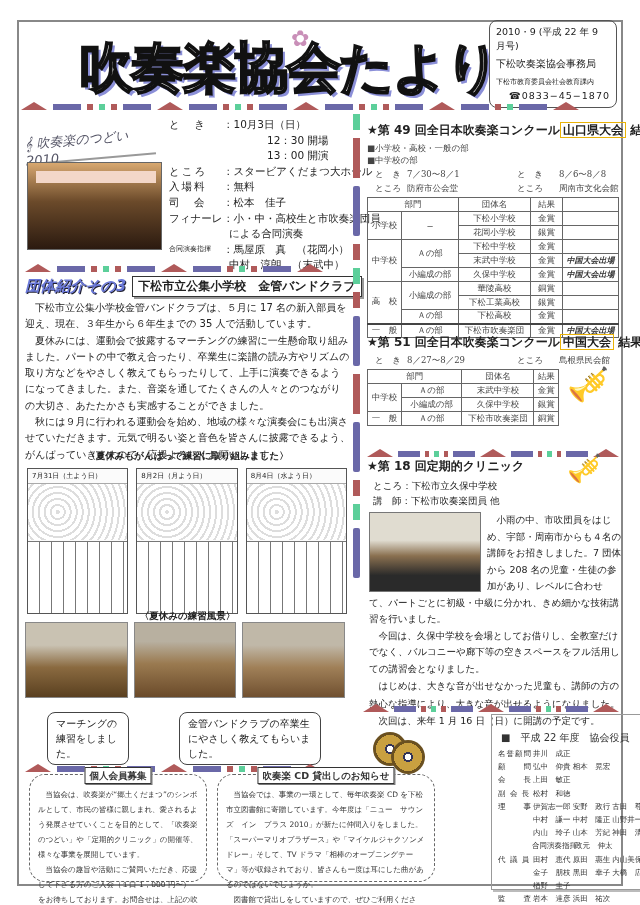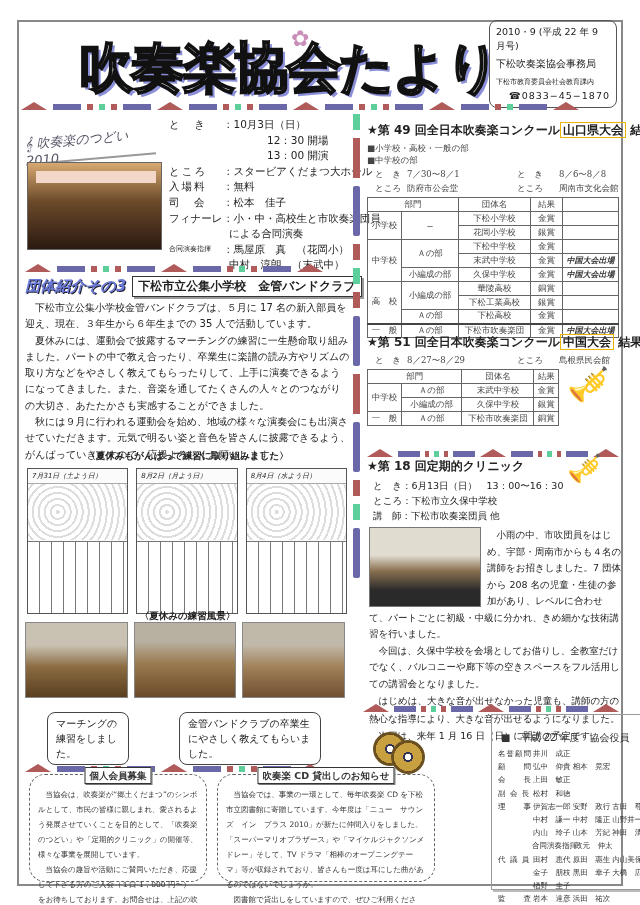--- a/index.html
+++ b/index.html
@@ -36,21 +36,21 @@
   .sec-title { font-weight: bold; font-size: 12px; white-space: nowrap; }
   .boxed { border: 1px solid #eab308; padding: 0 2px; }
   .intro-head { left: 6px; top: 254px; display: flex; align-items: center; gap: 6px; }
   .intro-tag { font-size: 15px; font-weight: bold; color: #6a78d8; font-style: italic; text-shadow: 1px 1px 0 #223; }
   .intro-name { font-size: 12px; font-weight: bold; border: 1.5px solid #333; padding: 1px 5px; box-shadow: 2px 2px 0 #999; }
   .body-text { font-size: 10px; line-height: 16.3px; }
   .left-text { left: 6px; top: 278px; width: 325px; }
   .p { text-indent: 1em; }
   .caption { font-size: 9.5px; font-weight: bold; text-align: center; }
   .drawings { left: 8px; top: 446px; width: 320px; height: 146px; display: flex; gap: 8px; }
-  .drawing { flex: 1; border: 1px solid #555; background: #fbfbfb; position: relative; overflow: hidden; font-style: italic; }
+  .drawing { flex: 1; border: 1px solid #555; background: #fbfbfb; position: relative; overflow: hidden; }
   .drawing .date { font-size: 7px; padding: 2px 4px; border-bottom: 1px solid #aaa; }
   .drawing .pic { height: 56px; background: repeating-radial-gradient(circle at 30% 50%, #ddd 0 2px, #fff 2px 6px); }
   .drawing .lines { position: absolute; left: 0; right: 0; bottom: 0; height: 72px; background: repeating-linear-gradient(90deg, #fff 0 11px, #777 11px 12px); border-top: 1px solid #777; }
   .photos { left: 6px; top: 600px; width: 320px; height: 76px; display: flex; gap: 6px; }
   .photo { flex: 1; border: 1px solid #888; }
   .ph1 { background: linear-gradient(#c9c2b2 30%, #8a6a40 60%, #5a4020); }
   .ph2 { background: linear-gradient(#b8b0a0 25%, #9a7a50 55%, #6a4a2a); }
   .ph3 { background: linear-gradient(#c0b8a8 30%, #a08058 60%, #705030); }
   .bubble { border: 1.5px solid #444; border-radius: 8px; font-size: 10px; line-height: 15px; padding: 3px 8px; background: #fff; }
   .right-col { left: 350px; }
@@ -383,21 +383,20 @@
       <div class="bar-g"></div>
       <div class="bar-r"></div>
       <div class="bar-b"></div>
       <div class="tri"></div>
   </div>
 
   <div class="abs" style="left:348px; top:436px; width:255px;">
     <div class="sec-title">★第 18 回定期的クリニック</div>
     <div class="abs trumpet" style="left:200px; top:-6px;">🎺</div>
     <div style="font-size:9.5px; line-height:15px; margin-top:3px; padding-left:6px;">
-      <div>と　き：6月13日（日）　13：00〜16：30</div>
       <div>ところ：下松市立久保中学校</div>
       <div>講　師：下松市吹奏楽団員 他</div>
     </div>
     <div style="position:relative; margin-top:4px; padding-left:2px;" class="body-text">
       <div class="clinic-photo" style="float:left; position:relative; width:112px; height:80px; margin:0 6px 2px 0;"></div>
       <p class="p" style="font-size:9.5px; line-height:16.5px;">小雨の中、市吹団員をはじめ、宇部・周南市からも４名の講師をお招きしました。7 団体から 208 名の児童・生徒の参加があり、レベルに合わせて、パートごとに初級・中級に分かれ、きめ細かな技術講習を行いました。</p>
       <p class="p" style="font-size:9.5px; line-height:16.5px; clear:both;">今回は、久保中学校を会場としてお借りし、全教室だけでなく、バルコニーや廊下等の空きスペースをフル活用しての講習会となりました。</p>
       <p class="p" style="font-size:9.5px; line-height:18px;">はじめは、大きな音が出せなかった児童も、講師の方の熱心な指導により、大きな音が出せるようになりました。</p>
       <p class="p" style="font-size:9.5px; line-height:16.5px;">次回は、来年 1 月 16 日（日）に開講の予定です。</p>
     </div>

